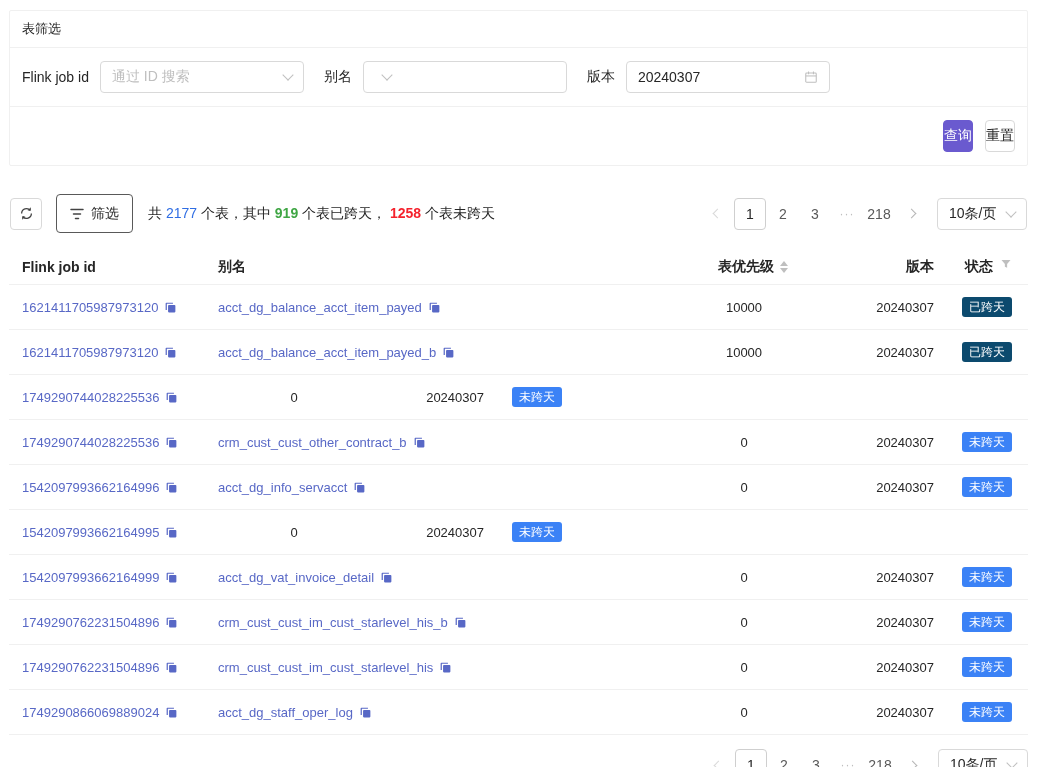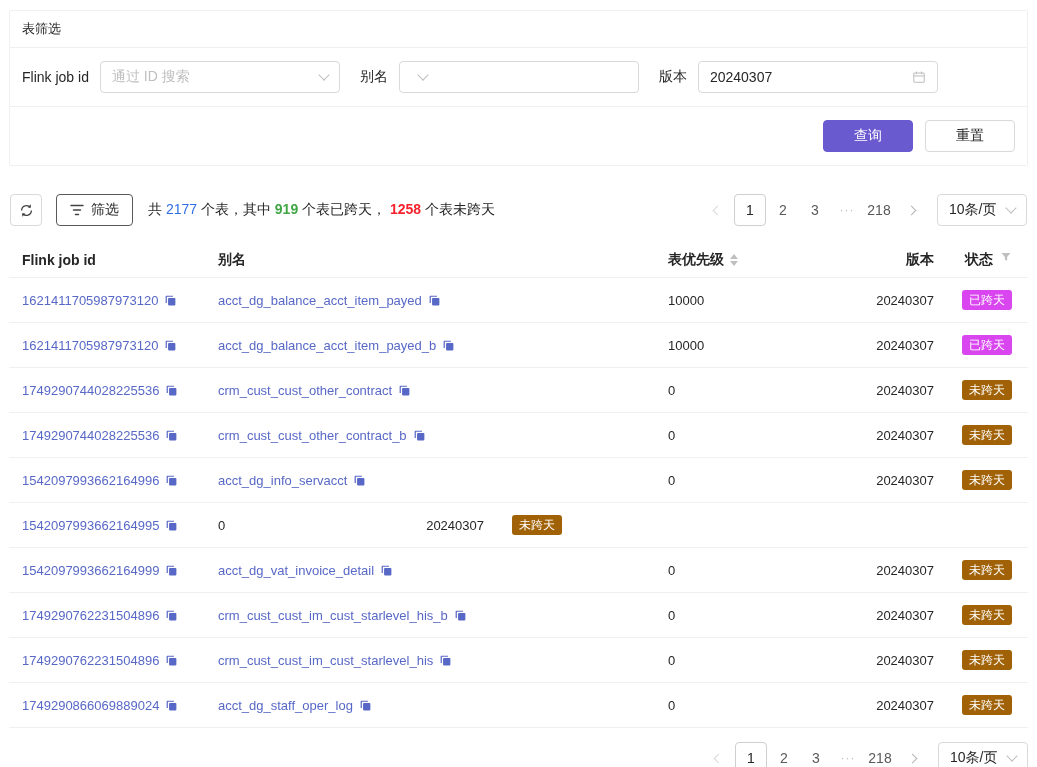--- a/index.html
+++ b/index.html
@@ -16,45 +16,45 @@
   .card-title { font-size: 13px; padding: 9px 12px; border-bottom: 1px solid #f0f0f0; }
   .filter-row { display: flex; align-items: center; padding: 13px 12px; border-bottom: 1px solid #f0f0f0; }
   .fgroup { display: flex; align-items: center; }
   .fgroup + .fgroup { margin-left: 20px; }
   .flabel { margin-right: 11px; white-space: nowrap; }
   .select {
     display: flex; align-items: center;
     height: 32px; border: 1px solid #d9d9d9; border-radius: 4px;
     padding: 0 11px; background: #fff; cursor: pointer;
   }
-  .w240 { width: 240px; }
+  .w240 { width: 204px; }
   .ph { color: #bfbfbf; flex: 1; white-space: nowrap; overflow: hidden; }
   .val { flex: 1; white-space: nowrap; }
   .chev {
     width: 8px; height: 8px; flex: none;
     border-right: 1.5px solid #bfbfbf; border-bottom: 1.5px solid #bfbfbf;
     transform: rotate(45deg); margin-top: -4px; margin-left: 8px;
   }
   .actions-row { display: flex; justify-content: flex-end; gap: 12px; padding: 13px 12px; }
   .btn {
-    height: 32px; padding: 0 30px; font-size: 14px; font-family: inherit;
+    height: 32px; padding: 0 0; font-size: 14px; font-family: inherit;
     border: 1px solid #d9d9d9; border-radius: 4px; background: #fff; color: #262626; cursor: pointer;
   }
   .btn-primary { background: #6a5acf; border-color: #6a5acf; color: #fff; }
 
   
   .toolbar { display: flex; align-items: center; margin: 28px 1px 16px; }
   .icon-btn {
     width: 32px; height: 32px; flex: none;
     border: 1px solid #d9d9d9; border-radius: 4px; background: #fff;
     display: flex; align-items: center; justify-content: center; cursor: pointer;
   }
   .filter-btn {
     display: flex; align-items: center; gap: 7px;
-    height: 32px; padding: 0 13px; margin-left: 14px;
+    height: 39px; padding: 0 13px; margin-left: 14px;
     border: 1px solid #595959; border-radius: 4px; background: #fff;
     font-size: 14px; font-family: inherit; color: #262626; cursor: pointer;
   }
   .summary { margin-left: 15px; font-size: 14px; }
   .summary span, .summary b { white-space: pre; }
   .n-total { color: #2f6de3; font-weight: normal; }
   .n-crossed { color: #3fa644; font-weight: bold; }
   .n-uncrossed { color: #f5222d; font-weight: bold; }
 
   
@@ -74,33 +74,33 @@
   .chev-r { width: 7px; height: 7px; border-right: 1.6px solid currentColor; border-top: 1.6px solid currentColor; transform: rotate(45deg); }
   .pgsize { width: 90px; margin-left: 10px; font-size: 14px; }
   .bottom-bar { display: flex; justify-content: flex-end; margin-top: 14px; }
 
   
   .thead, .trow { display: flex; align-items: center; padding: 0 16px 0 13px; border-bottom: 1px solid #f0f0f0; }
   .thead { height: 36px; font-weight: 600; font-size: 14px; }
   .trow { height: 45px; font-size: 13px; }
   .c-id { width: 196px; display: flex; align-items: center; }
   .c-alias { flex: 1; display: flex; align-items: center; }
-  .c-pri { width: 170px; display: flex; align-items: center; justify-content: flex-start; }
+  .c-pri { width: 170px; display: flex; align-items: center; justify-content: center; }
   .trow .c-pri { padding-right: 18px; }
   .c-ver { width: 96px; text-align: right; }
   .c-status { width: 78px; display: flex; justify-content: flex-end; }
   .link { color: #5868c6; text-decoration: none; cursor: pointer; white-space: nowrap; }
   .copy-icon { margin-left: 6px; color: #5868c6; display: inline-flex; cursor: pointer; }
   .sorter { display: inline-flex; flex-direction: column; margin-left: 6px; gap: 2px; cursor: pointer; }
   .sorter .up { width: 0; height: 0; border-left: 4px solid transparent; border-right: 4px solid transparent; border-bottom: 5px solid #bfbfbf; }
   .sorter .down { width: 0; height: 0; border-left: 4px solid transparent; border-right: 4px solid transparent; border-top: 5px solid #bfbfbf; }
   .hfilter { margin-left: 7px; display: inline-flex; cursor: pointer; }
   .badge { color: #fff; font-size: 12px; line-height: 20px; padding: 0 7px; border-radius: 3px; white-space: nowrap; }
-  .badge[data-status="success"] { background: #d946ef; }
-  .badge[data-status="danger"] { background: #a16207; }
+  .badge[data-status="success"] { background: #0c4a6e; }
+  .badge[data-status="danger"] { background: #3b82f6; }
 </style>
 </head>
 <body>
 
 <div class="page">
 
   <section class="filter-card">
     <div class="card-title">表筛选</div>
     <div class="filter-row">
       <div class="fgroup">
@@ -255,29 +255,20 @@
     <div class="trow">
       <div class="c-id">
           <a class="link">1749290744028225536</a>
           <span class="copy-icon">
             <svg width="13" height="13" viewBox="0 0 16 16">
               <path d="M11 2H3a1 1 0 0 0-1 1v8h1.5V3.5H11z" fill="currentColor"></path>
               <rect x="5" y="5" width="9" height="9" rx="1" fill="currentColor"></rect>
             </svg>
           </span>
         </div>
-      <div class="c-alias">
-          <a class="link">crm_cust_cust_other_contract</a>
-          <span class="copy-icon">
-            <svg width="13" height="13" viewBox="0 0 16 16">
-              <path d="M11 2H3a1 1 0 0 0-1 1v8h1.5V3.5H11z" fill="currentColor"></path>
-              <rect x="5" y="5" width="9" height="9" rx="1" fill="currentColor"></rect>
-            </svg>
-          </span>
-        </div>
       <div class="c-pri">0</div>
       <div class="c-ver">20240307</div>
       <div class="c-status">
           <span class="badge" data-status="danger">未跨天</span>
         </div>
     </div>
 
     <div class="trow">
       <div class="c-id">
           <a class="link">1749290744028225536</a>

